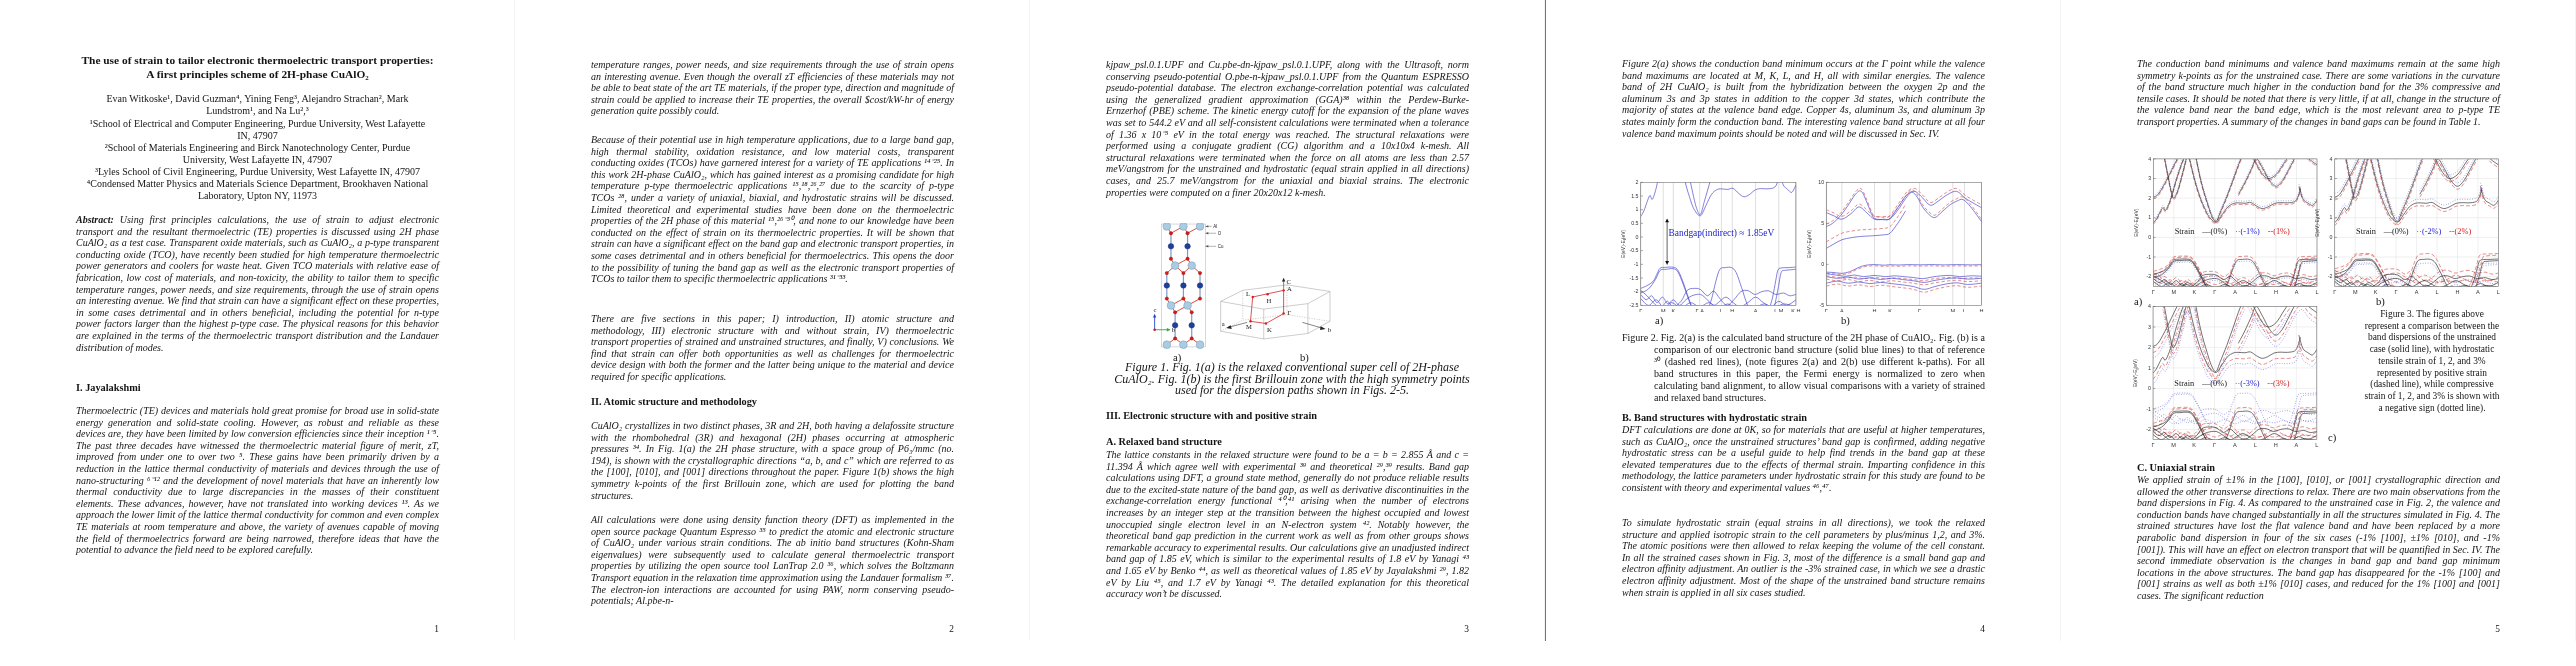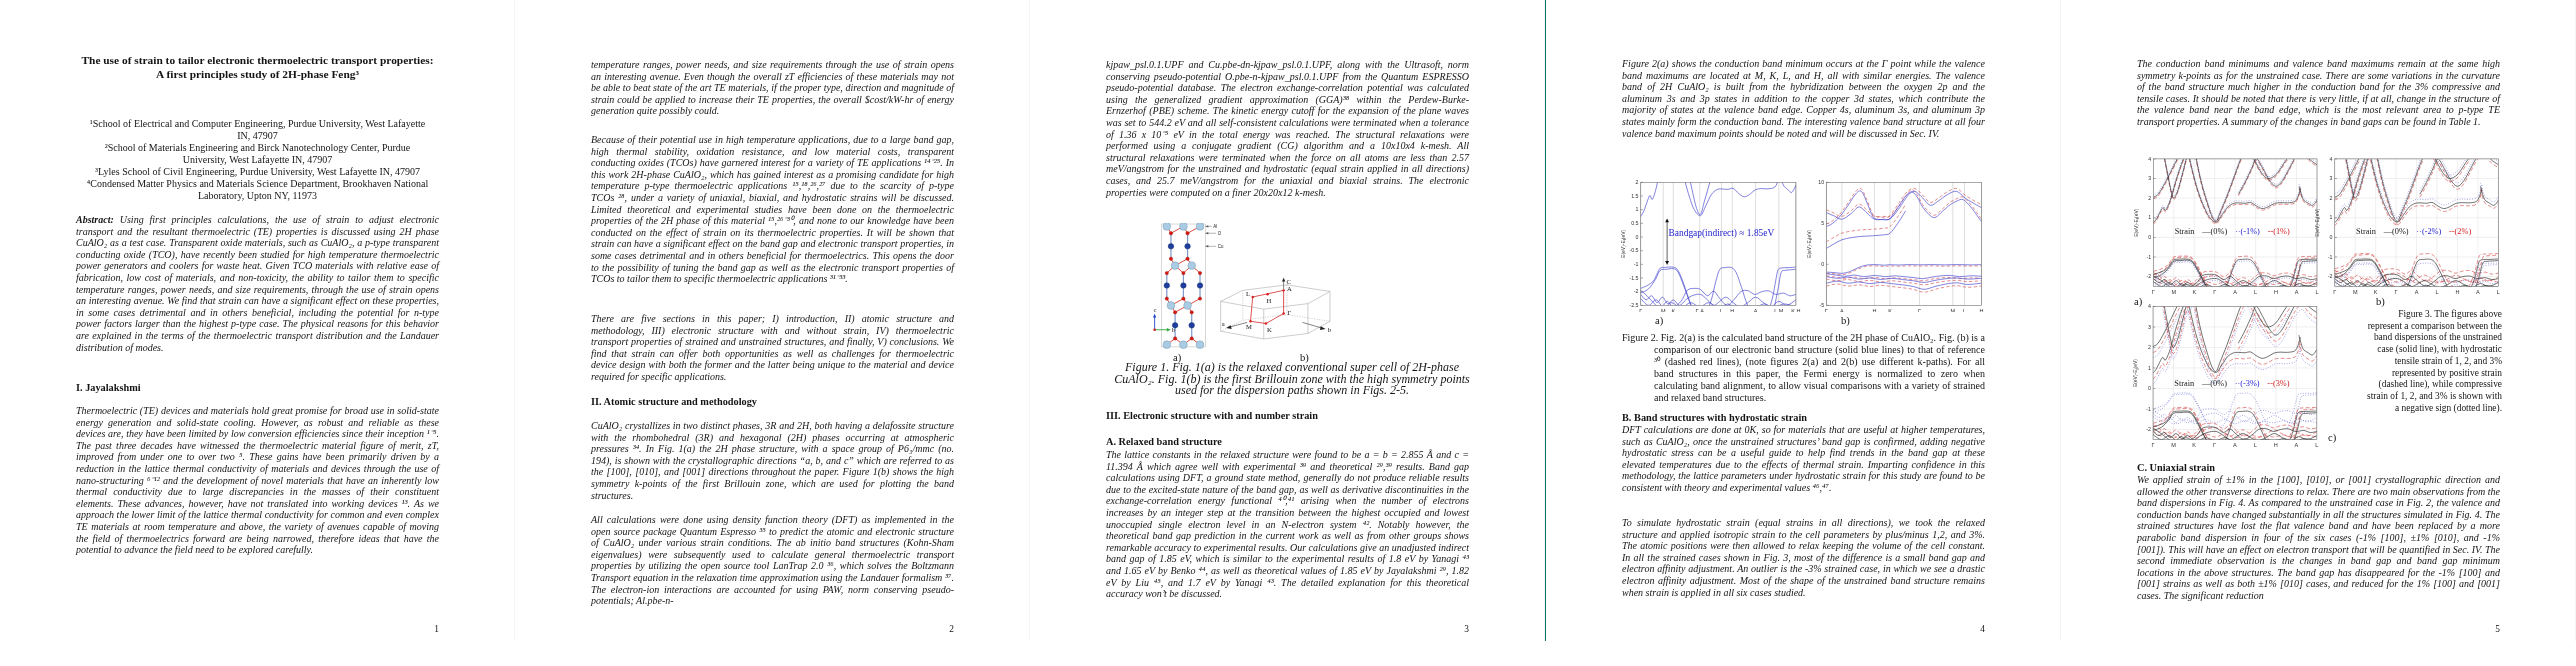--- a/index.html
+++ b/index.html
@@ -1,41 +1,45 @@
 <!DOCTYPE html>
 <html style="font-size:9px"><head>
 <meta charset="utf-8">
 <style>
   html,body{margin:0;padding:0;background:#ffffff;}
-  #canvas{position:relative;width:2576px;height:641px;background:#0f766e;
+  #canvas{position:relative;width:2576px;height:641px;background:#737373;
           font-family:"Liberation Serif",serif;color:#141414;overflow:hidden;}
   .page{position:absolute;top:0;width:515px;height:667px;background:#fff;
         box-shadow:inset -0.6px 0 0 #ededed;}
   .blk{position:absolute;}
   .t-title{font-weight:bold;font-size:11.4px;line-height:14px;text-align:center;}
   .t-body{font-size:10px;line-height:11.6px;text-align:justify;font-style:italic;}
   .t-center{font-size:10px;line-height:12px;text-align:center;}
   .t-head{font-weight:bold;font-size:10.3px;}
   .pagenum{font-size:9.4px;}
   .cap-center{font-size:12px;line-height:11.7px;text-align:center;font-style:italic;}
   .cap-hang{font-size:10px;line-height:12px;text-align:justify;padding-left:32px;text-indent:-32px;}
-  .cap-narrow{font-size:9.4px;line-height:11.7px;text-align:right;}
+  .cap-narrow{font-size:9.4px;line-height:11.7px;text-align:center;}
   .figlabel{font-size:10.6px;}
   svg{display:block;}
   .abstract b{font-weight:bold;}
 </style>
 </head>
 <body>
 
 <div id="canvas">
 
   <section class="page" style="left:0">
     <div class="blk t-title" style="left:76px;top:53px;width:363px">
       <div>The use of strain to tailor electronic thermoelectric transport properties:</div>
-      <div>A first principles study of 2H-phase Feng³</div>
+      <div>A first principles scheme of 2H-phase CuAlO₂</div>
+    </div>
+    <div class="blk t-center" style="left:76px;top:93px;width:363px">
+      <div>Evan Witkoske¹, David Guzman⁴, Yining Feng³, Alejandro Strachan², Mark</div>
+      <div>Lundstrom¹, and Na Lu²,³</div>
     </div>
     <div class="blk t-center" style="left:76px;top:118px;width:363px">
       <div>¹School of Electrical and Computer Engineering, Purdue University, West Lafayette</div>
       <div>IN, 47907</div>
       <div>²School of Materials Engineering and Birck Nanotechnology Center, Purdue</div>
       <div>University, West Lafayette IN, 47907</div>
       <div>³Lyles School of Civil Engineering, Purdue University, West Lafayette IN, 47907</div>
       <div>⁴Condensed Matter Physics and Materials Science Department, Brookhaven National</div>
       <div>Laboratory, Upton NY, 11973</div>
     </div>
@@ -185,21 +189,21 @@
           <text x="125" y="70" font-size="12px" font-family="Liberation Serif, serif" fill="#111">Γ</text>
           <text x="50" y="96" font-size="12px" font-family="Liberation Serif, serif" fill="#111">M</text>
           <text x="88" y="101" font-size="12px" font-family="Liberation Serif, serif" fill="#111">K</text>
           <text x="6" y="90" font-size="12px" font-family="Liberation Serif, serif" fill="#111">a</text>
           <text x="198" y="101" font-size="12px" font-family="Liberation Serif, serif" fill="#111">b</text>
         </g>
       </svg>
     <div class="blk figlabel" style="left:143px;top:352px">a)</div>
     <div class="blk figlabel" style="left:270px;top:352px">b)</div>
     <div class="blk cap-center" style="left:83px;top:362px;width:358px">Figure 1.  Fig. 1(a) is the relaxed conventional super cell of 2H-phase CuAlO₂.  Fig. 1(b) is the first Brillouin zone with the high symmetry points used for the dispersion paths shown in Figs. 2-5.</div>
-    <div class="blk t-head" style="left:76px;top:410px">III. Electronic structure with and number strain</div>
+    <div class="blk t-head" style="left:76px;top:410px">III. Electronic structure with and positive strain</div>
     <div class="blk t-head" style="left:76px;top:436px">A.  Relaxed band structure</div>
     <div class="blk t-body" style="left:76px;top:449px;width:363px">The lattice constants in the relaxed structure were found to be a = b = 2.855 Å and c = 11.394 Å  which agree well with experimental ³⁹ and theoretical ²⁹,³⁹ results. Band gap calculations using DFT, a ground state method, generally do not produce reliable results due to the excited-state nature of the band gap, as well as derivative discontinuities in the exchange-correlation energy functional ⁴⁰,⁴¹ arising when the number of electrons increases by an integer step at the transition between the highest occupied and lowest unoccupied single electron level in an N-electron system ⁴².  Notably however, the theoretical band gap prediction in the current work as well as from other groups shows remarkable accuracy to experimental results. Our calculations give an unadjusted indirect band gap of 1.85 eV, which is similar to the experimental results of 1.8 eV by Yanagi ⁴³ and 1.65 eV by Benko ⁴⁴, as well as theoretical values of 1.85 eV by Jayalakshmi ²⁹, 1.82 eV by Liu ⁴⁵, and 1.7 eV by Yanagi ⁴³.  The detailed explanation for this theoretical accuracy won’t be discussed.</div>
     <div class="blk pagenum" style="right:76px;top:624px">3</div>
   </section>
 
   <section class="page" style="left:1546px">
     <div class="blk t-body" style="left:76px;top:58px;width:363px">Figure 2(a) shows the conduction band minimum occurs at the Γ point while the valence band maximums are located at M, K, L, and H, all with similar energies. The valence band of 2H CuAlO₂ is built from the hybridization between the oxygen 2p and the aluminum 3s and 3p states in addition to the copper 3d states, which contribute the majority of states at the valence band edge. Copper 4s, aluminum 3s, and aluminum 3p states mainly form the conduction band. The interesting valence band structure at all four valence band maximum points should be noted and will be discussed in Sec. IV.</div>
     <svg id="fig2" class="blk" style="left:67px;top:179px" width="378" height="133" viewBox="0 0 680 240">
         <g>
           <clipPath id="clip1">

